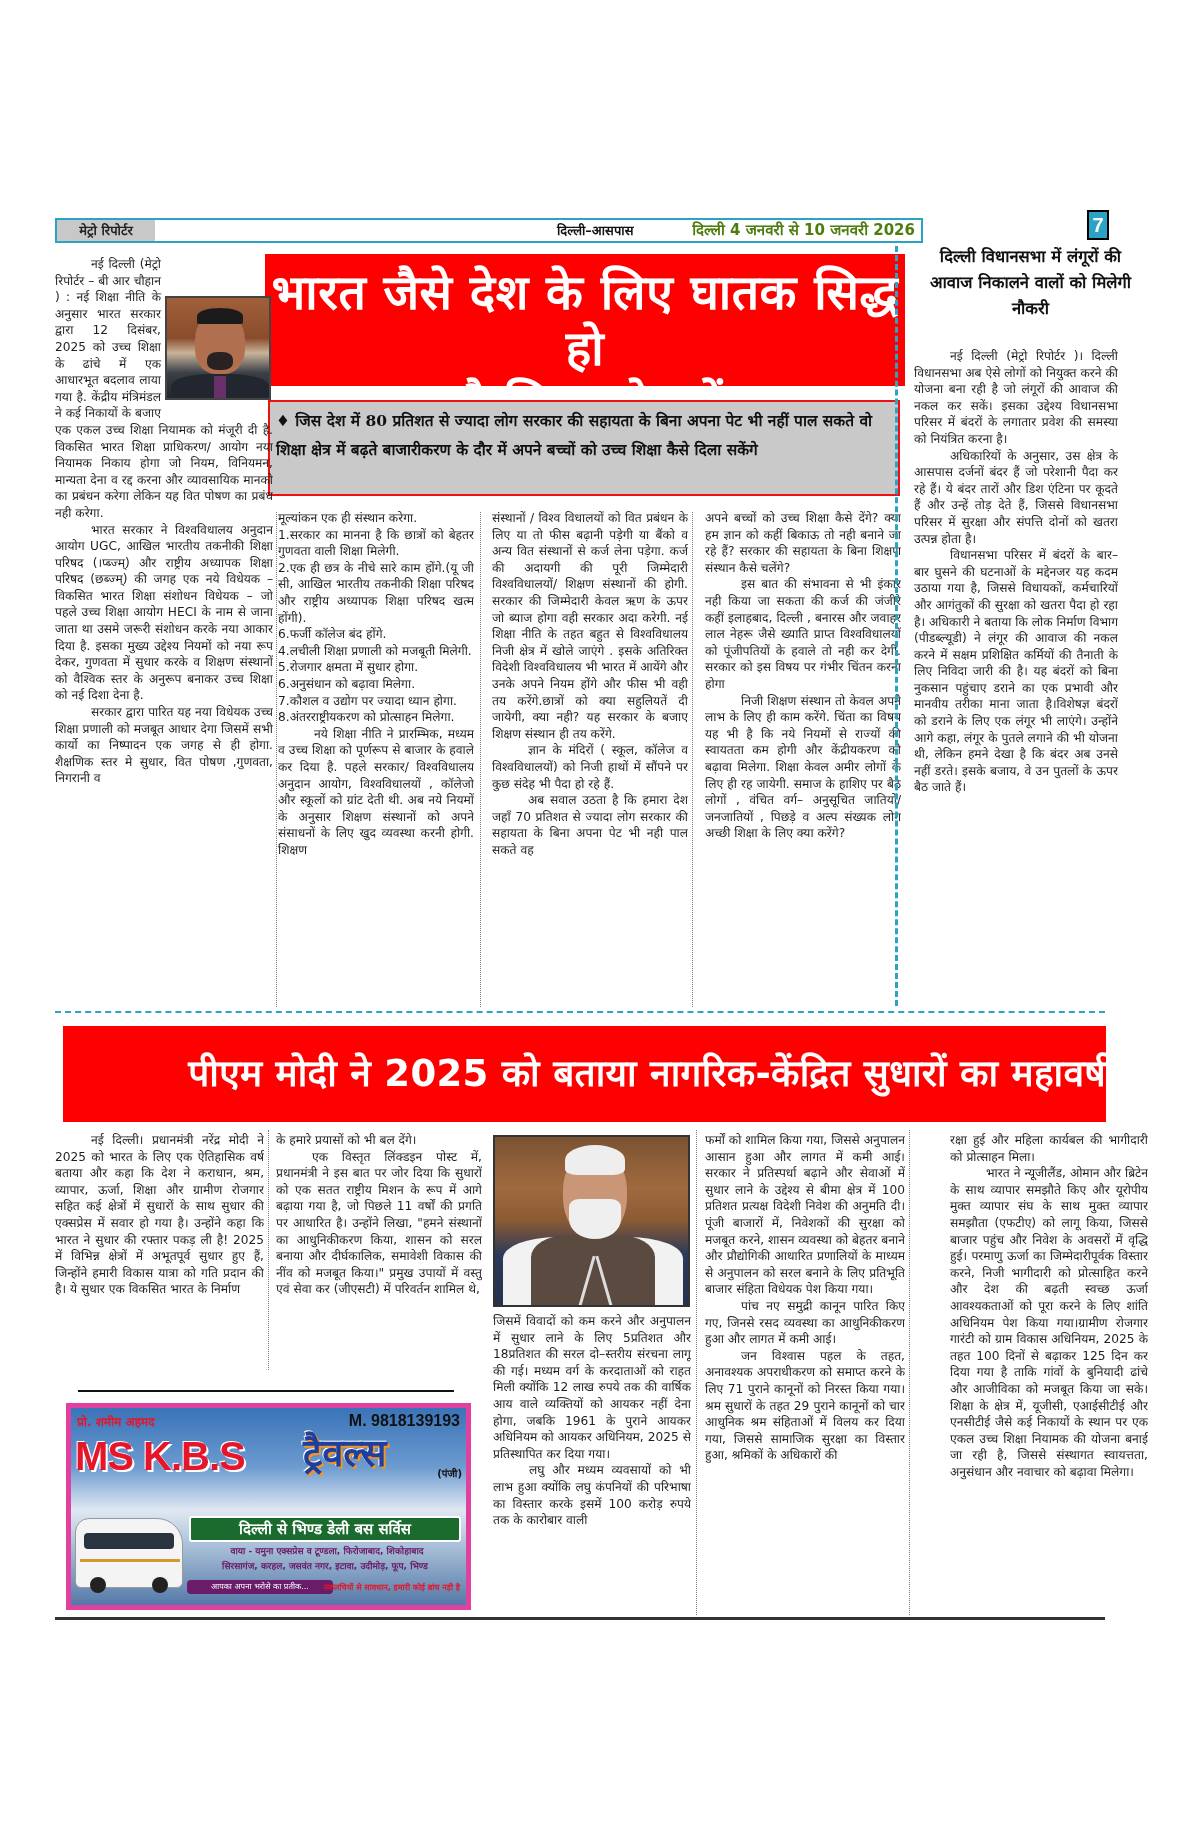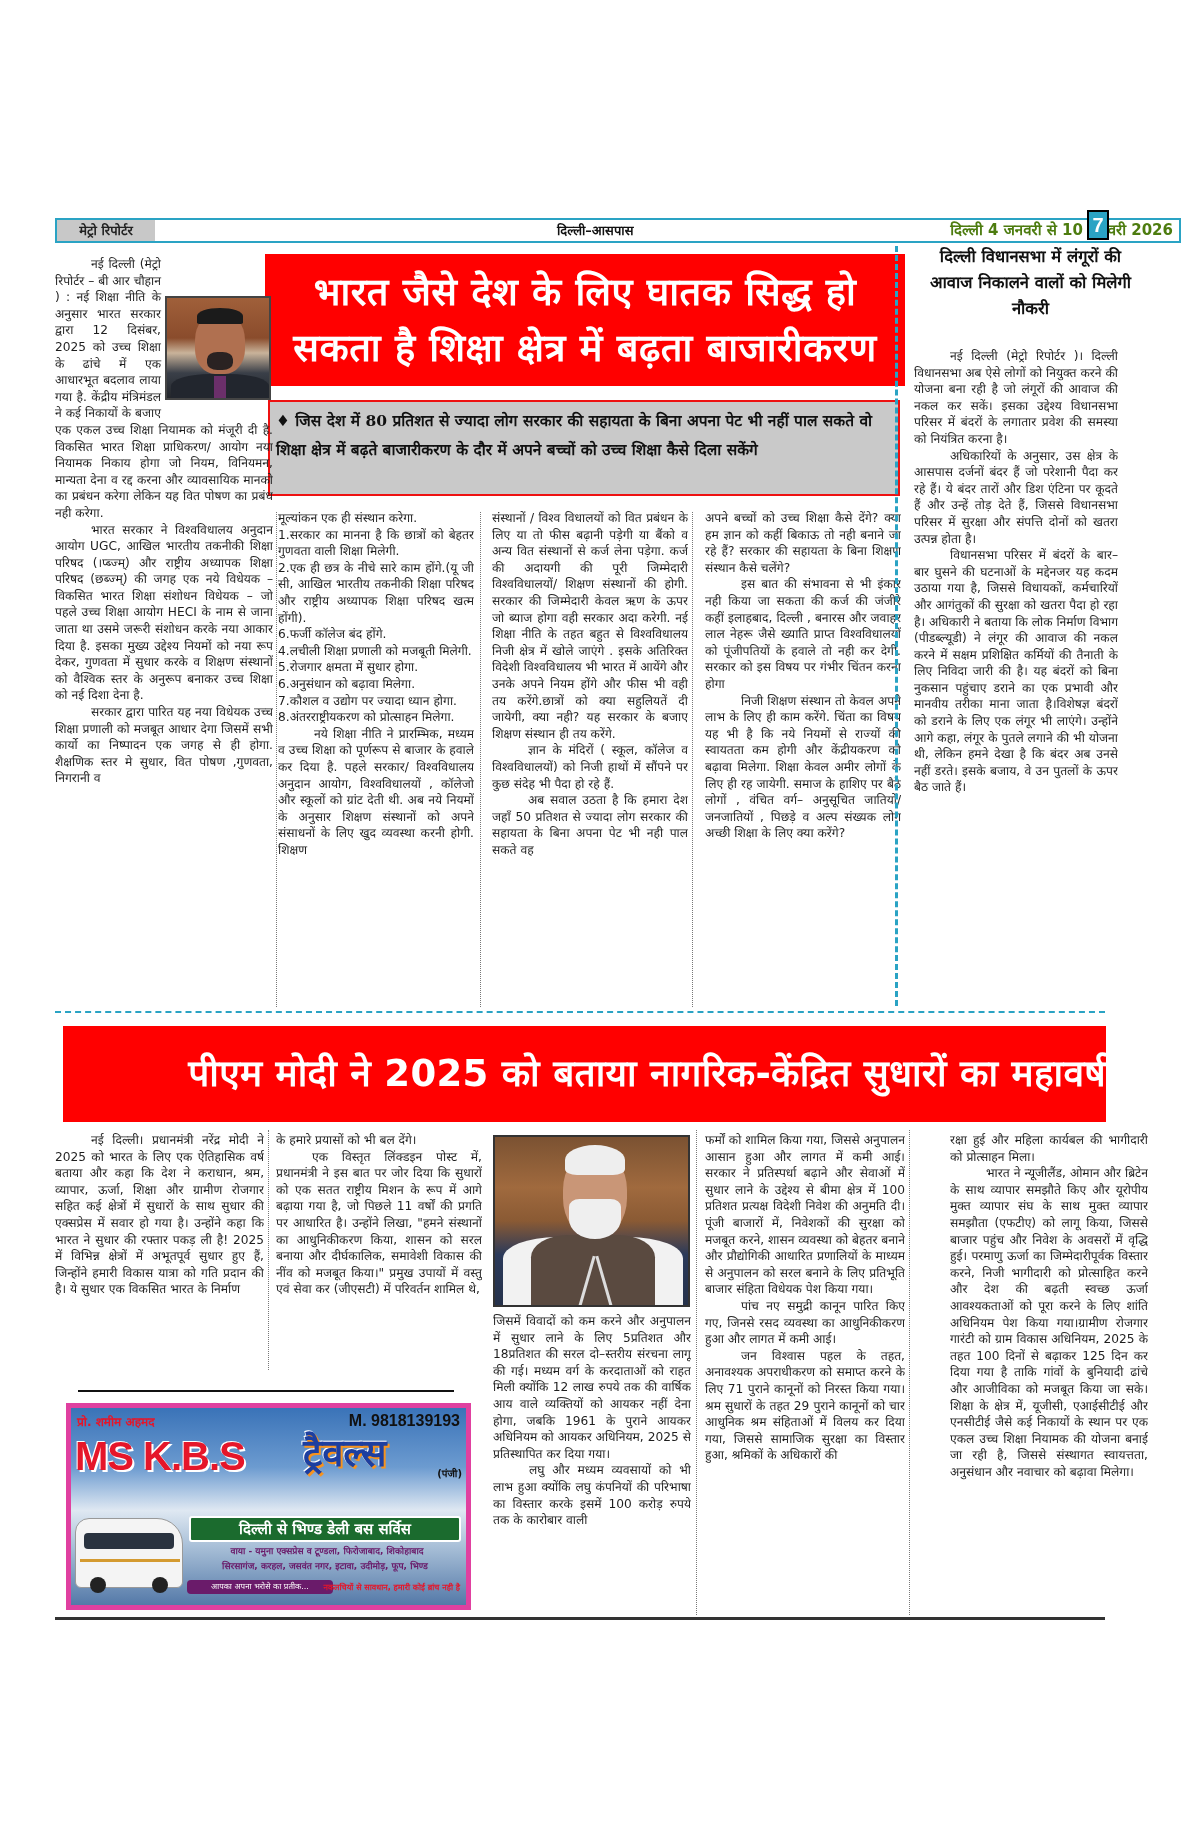--- a/index.html
+++ b/index.html
@@ -2,33 +2,33 @@
 <html><head>
 <meta charset="utf-8">
 <style>
   * { box-sizing: border-box; margin: 0; padding: 0; }
   html, body { width: 1188px; height: 1836px; background: #ffffff; overflow: hidden; }
   body { position: relative; font-family: "DejaVu Sans", "Liberation Sans", sans-serif; color: #1a1a1a; }
 
   .abs { position: absolute; }
 
   
-  #masthead { left: 55px; top: 218px; width: 1126px; height: 25px; border: 2px solid #2aa3c4; background: #fff; }
+  #masthead { left: 55px; top: 218px; width: 868px; height: 25px; border: 2px solid #2aa3c4; background: #fff; }
   #masthead .brand { position: absolute; left: 0; top: 0; width: 98px; height: 21px; background: #c8c8c8; font-size: 13px; line-height: 21px; text-align: center; font-weight: bold; color: #222; }
   #masthead .section { position: absolute; left: 500px; top: 0; font-size: 13px; line-height: 21px; color: #111; font-weight: bold; }
   #masthead .date { position: absolute; right: 6px; top: 0; font-size: 15px; line-height: 21px; color: #4d7c0f; font-weight: bold; padding-left: 44px; }
   #page-number { left: 1087px; top: 210px; width: 22px; height: 30px; background: #2aa3c4; color: #fff; border: 2px solid #000; font: bold 20px/26px "Liberation Sans", sans-serif; text-align: center; }
 
   
   .col { font-family: "DejaVu Sans", sans-serif; font-size: 12.2px; line-height: 16.6px; text-align: justify; color: #1e1e1e; }
   .col p { text-indent: 36px; }
   .col p.noindent { text-indent: 0; }
 
   
-  #lead-headline { left: 265px; top: 254px; width: 640px; height: 132px; background: #ff0000; color: #fff; text-align: center; font-family: "DejaVu Sans", sans-serif; font-weight: bold; font-size: 38px; line-height: 56px; padding-top: 10px; letter-spacing: 0.5px; }
+  #lead-headline { left: 265px; top: 254px; width: 640px; height: 132px; background: #ff0000; color: #fff; text-align: center; font-family: "DejaVu Sans", sans-serif; font-weight: bold; font-size: 48px; line-height: 56px; padding-top: 10px; letter-spacing: 0.5px; }
   #lead-deck { left: 268px; top: 400px; width: 632px; height: 96px; background: #c9c9c9; border: 2px solid #e11; padding: 4px 6px; font-family: "DejaVu Serif", serif; font-weight: bold; font-size: 15.5px; line-height: 29px; color: #111; }
 
   #author-photo { left: 165px; top: 296px; width: 106px; height: 104px; border: 2px solid #444; background: linear-gradient(180deg, #a0603a 0%, #8a4c2c 40%, #c9b39a 55%, #3a3f48 75%, #23262b 100%); overflow: hidden; }
   #author-photo .face { position: absolute; left: 28px; top: 14px; width: 50px; height: 62px; border-radius: 45% 45% 40% 40%; background: #b07050; }
   #author-photo .hair { position: absolute; left: 30px; top: 10px; width: 46px; height: 16px; border-radius: 50% 50% 10% 10%; background: #1b1b1b; }
   #author-photo .beard { position: absolute; left: 40px; top: 54px; width: 26px; height: 18px; border-radius: 40%; background: #2a2222; }
   #author-photo .suit { position: absolute; left: 4px; top: 76px; width: 98px; height: 30px; border-radius: 40% 40% 0 0; background: #22262e; }
   #author-photo .tie { position: absolute; left: 47px; top: 78px; width: 12px; height: 26px; background: #6b2f6a; }
 
   
@@ -117,21 +117,21 @@
   <p class="noindent">6.अनुसंधान को बढ़ावा मिलेगा.</p>
   <p class="noindent">7.कौशल व उद्योग पर ज्यादा ध्यान होगा.</p>
   <p class="noindent">8.अंतरराष्ट्रीयकरण को प्रोत्साहन मिलेगा.</p>
   <p>नये शिक्षा नीति ने प्रारम्भिक, मध्यम व उच्च शिक्षा को पूर्णरूप से बाजार के हवाले कर दिया है. पहले सरकार/ विश्वविधालय अनुदान आयोग, विश्वविधालयों , कॉलेजो और स्कूलों को ग्रांट देती थी. अब नये नियमों के अनुसार शिक्षण संस्थानों को अपने संसाधनों के लिए खुद व्यवस्था करनी होगी. शिक्षण</p>
 </div>
 
 <div class="abs col-vdiv" style="left:480px; top:512px; height:495px;"></div>
 <div class="abs col" style="left:492px; top:510px; width:196px; height:500px; overflow:hidden;">
   <p class="noindent">संस्थानों / विश्व विधालयों को वित प्रबंधन के लिए या तो फीस बढ़ानी पड़ेगी या बैंको व अन्य वित संस्थानों से कर्ज लेना पड़ेगा. कर्ज की अदायगी की पूरी जिम्मेदारी विश्वविधालयों/ शिक्षण संस्थानों की होगी. सरकार की जिम्मेदारी केवल ऋण के ऊपर जो ब्याज होगा वही सरकार अदा करेगी. नई शिक्षा नीति के तहत बहुत से विश्वविधालय निजी क्षेत्र में खोले जाएंगे . इसके अतिरिक्त विदेशी विश्वविधालय भी भारत में आयेंगे और उनके अपने नियम होंगे और फीस भी वही तय करेंगे.छात्रों को क्या सहुलियतें दी जायेगी, क्या नही? यह सरकार के बजाए शिक्षण संस्थान ही तय करेंगे.</p>
   <p>ज्ञान के मंदिरों ( स्कूल, कॉलेज व विश्वविधालयों) को निजी हाथों में सौंपने पर कुछ संदेह भी पैदा हो रहे हैं.</p>
-  <p>अब सवाल उठता है कि हमारा देश जहाँ 50 प्रतिशत से ज्यादा लोग सरकार की सहायता के बिना अपना पेट भी नही पाल सकते वह</p>
+  <p>अब सवाल उठता है कि हमारा देश जहाँ 70 प्रतिशत से ज्यादा लोग सरकार की सहायता के बिना अपना पेट भी नही पाल सकते वह</p>
 </div>
 
 <div class="abs col-vdiv" style="left:692px; top:512px; height:495px;"></div>
 <div class="abs col" style="left:705px; top:510px; width:196px; height:500px; overflow:hidden;">
   <p class="noindent">अपने बच्चों को उच्च शिक्षा कैसे देंगे? क्या हम ज्ञान को कहीं बिकाऊ तो नही बनाने जा रहे हैं? सरकार की सहायता के बिना शिक्षण संस्थान कैसे चलेंगे?</p>
   <p>इस बात की संभावना से भी इंकार नही किया जा सकता की कर्ज की जंजीरे कहीं इलाहबाद, दिल्ली , बनारस और जवाहर लाल नेहरू जैसे ख्याति प्राप्त विश्वविधालयों को पूंजीपतियों के हवाले तो नही कर देगी. सरकार को इस विषय पर गंभीर चिंतन करना होगा</p>
   <p>निजी शिक्षण संस्थान तो केवल अपने लाभ के लिए ही काम करेंगे. चिंता का विषय यह भी है कि नये नियमों से राज्यों की स्वायतता कम होगी और केंद्रीयकरण को बढ़ावा मिलेगा. शिक्षा केवल अमीर लोगों के लिए ही रह जायेगी. समाज के हाशिए पर बैठे लोगों , वंचित वर्ग– अनुसूचित जातियों/ जनजातियों , पिछड़े व अल्प संख्यक लोग अच्छी शिक्षा के लिए क्या करेंगे?</p>
 </div>
 
 <div id="side-divider" class="abs"></div>

